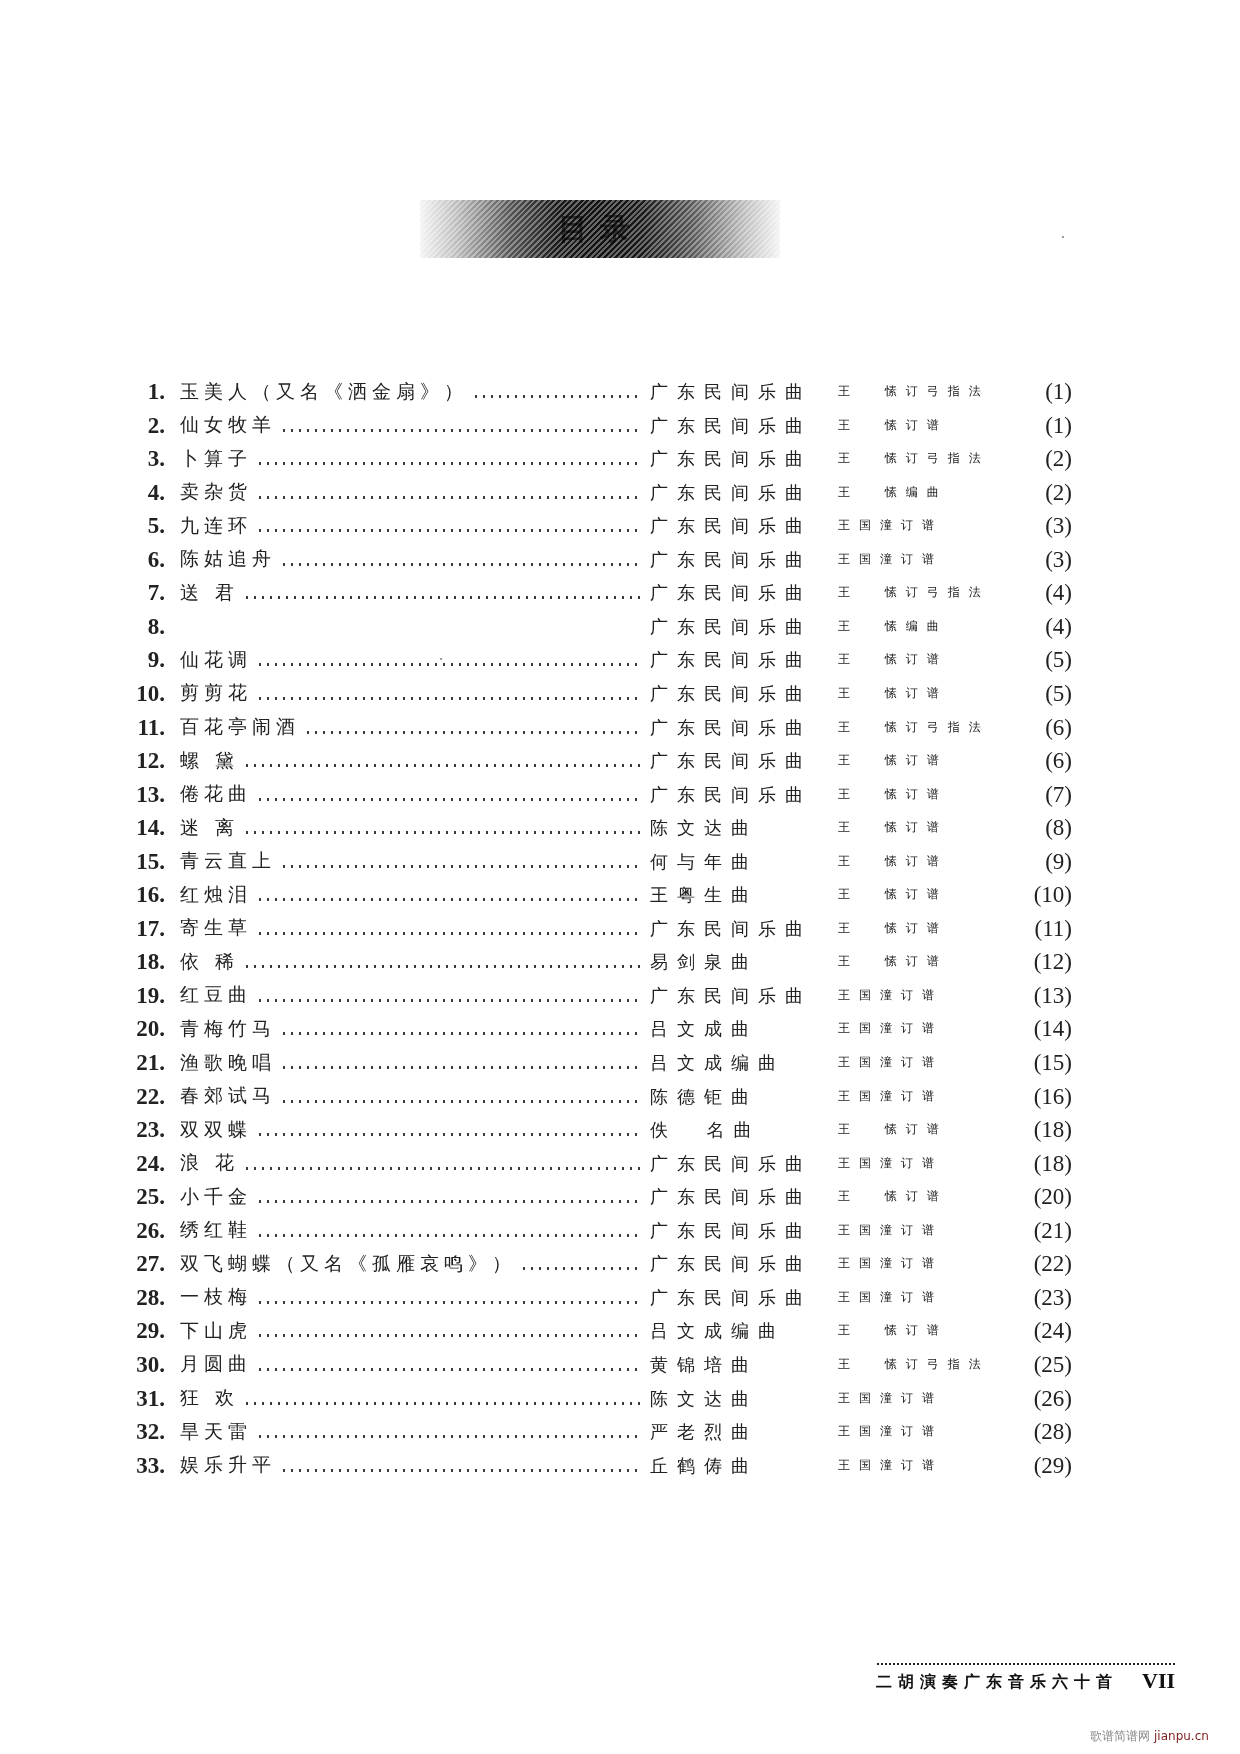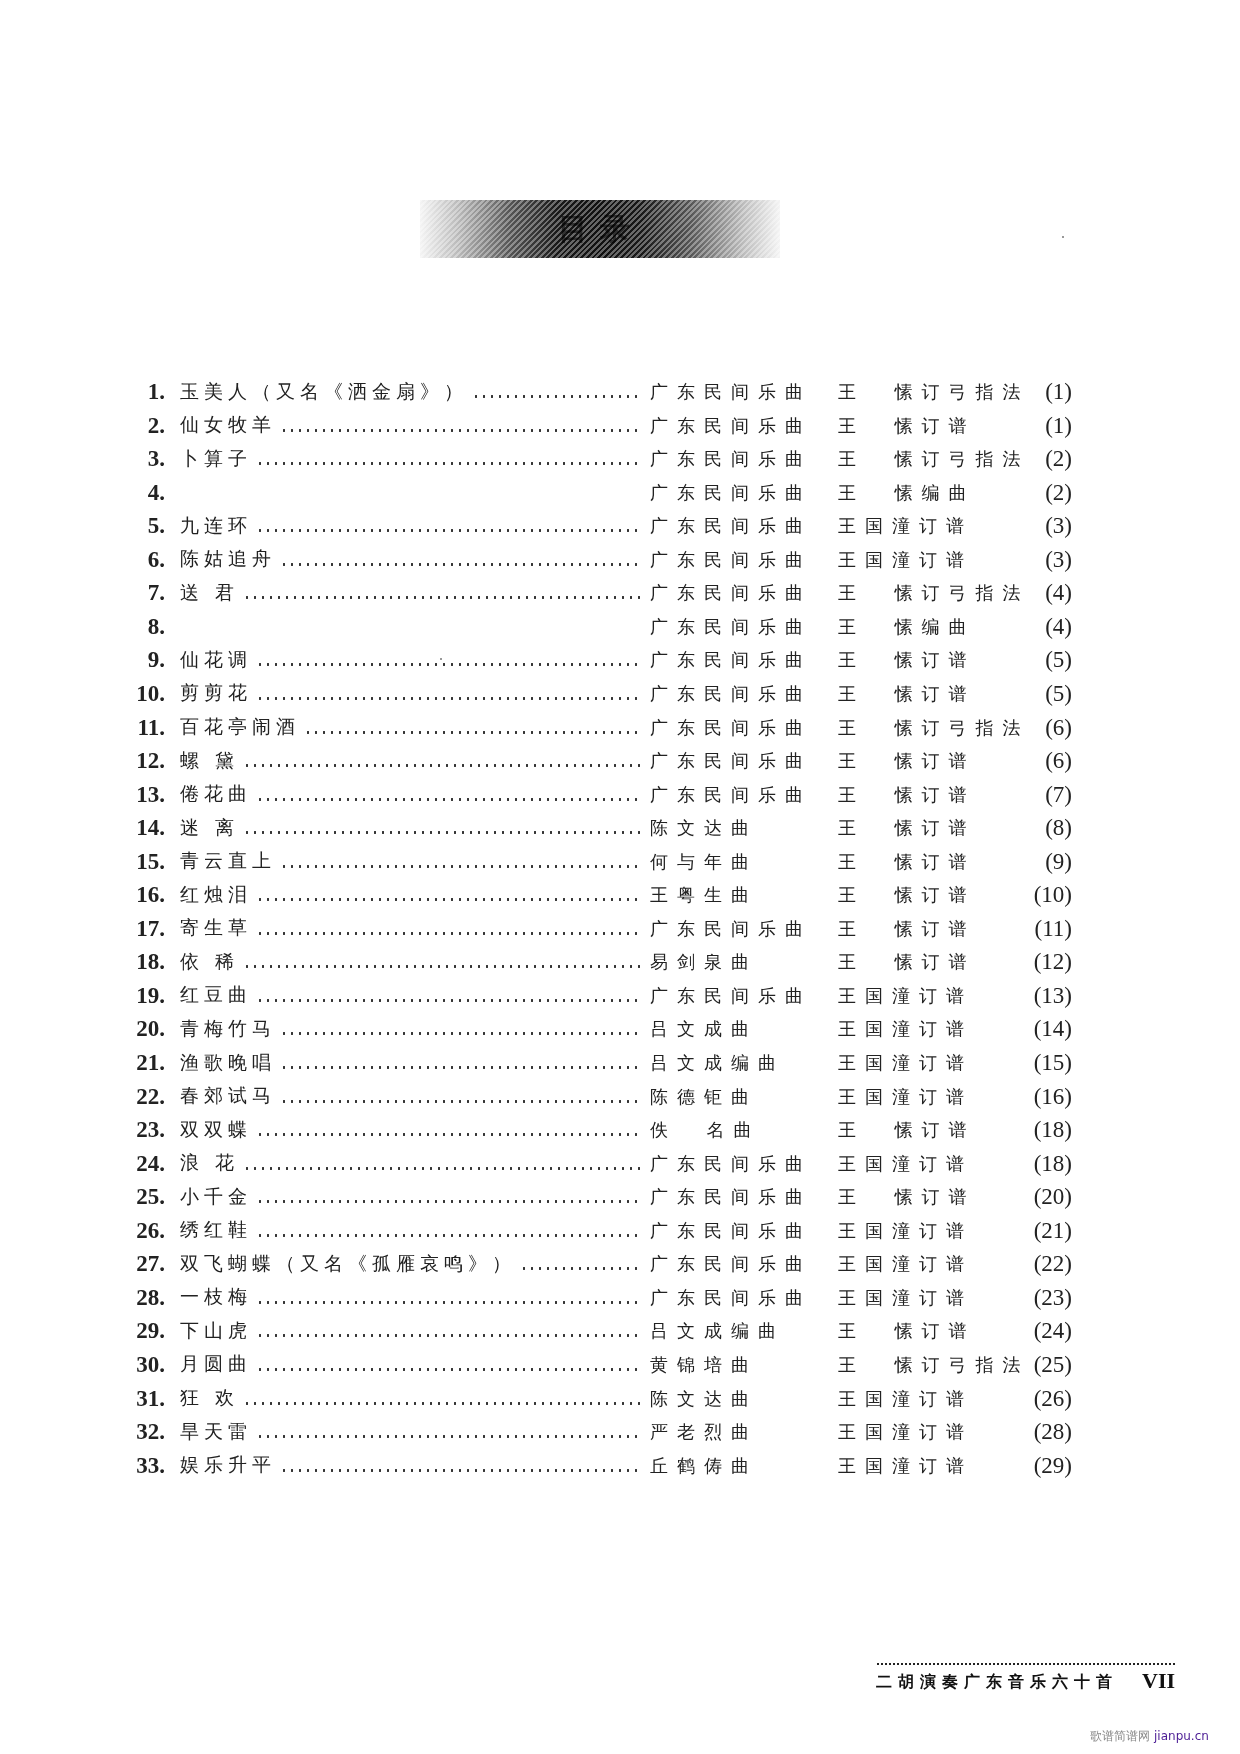--- a/index.html
+++ b/index.html
@@ -43,21 +43,21 @@
     background-image: radial-gradient(circle, #333 1.1px, rgba(0,0,0,0) 1.4px);
     background-size: 8px 3px; background-repeat: repeat-x;
   }
   .composer {
     position: absolute; left: 650px; top: 0; line-height: 37px;
     font-family: "DejaVu Sans", sans-serif; font-size: 18px; letter-spacing: 9px;
     white-space: pre; color: #222;
   }
   .editor {
     position: absolute; left: 838px; top: 0; line-height: 37px;
-    font-family: "DejaVu Sans", sans-serif; font-size: 18px; letter-spacing: 9px;
+    font-family: "DejaVu Sans", sans-serif; font-size: 12px; letter-spacing: 9px;
     white-space: pre; color: #222;
   }
   .page {
     position: absolute; right: 168px; top: 0; line-height: 37px;
     font-family: "Liberation Serif", serif; font-size: 23px; color: #222;
   }
   .footer-rule {
     position: absolute; left: 876px; top: 1663px; width: 300px; height: 2px;
     background-image: radial-gradient(circle, #222 1px, rgba(0,0,0,0) 1.3px);
     background-size: 4px 2px; background-repeat: repeat-x;
@@ -67,21 +67,21 @@
     font-weight: bold; font-size: 16px; letter-spacing: 6px; color: #111;
   }
   .footer-page {
     position: absolute; left: 1142px; top: 1668px; font-family: "Liberation Serif", serif;
     font-weight: bold; font-size: 22px; color: #111;
   }
   .watermark {
     position: absolute; left: 1090px; top: 1728px; font-family: "DejaVu Sans", sans-serif;
     font-size: 12px; color: #8a8a8a; white-space: nowrap;
   }
-  .watermark .wm-url { color: #4c1d95; margin-left: 4px; text-align: center; }
+  .watermark .wm-url { color: #7f1d1d; margin-left: 4px; text-align: center; }
   .speck { position: absolute; width: 2px; height: 2px; background: #999; }
 </style>
 </head>
 <body>
 
 <div class="title-banner">
   <span class="title-text">目录</span>
 </div>
 
 <div class="speck" style="left:1062px;top:236px;"></div>
@@ -113,20 +113,24 @@
       <span class="title-cell">
         <span class="song-title">卜算子</span>
         <span class="leader"></span>
       </span>
       <span class="composer">广东民间乐曲</span>
       <span class="editor">王  愫订弓指法</span>
       <span class="page">(2)</span>
     </div>
     <div class="row" style="top: 100.65px;">
       <span class="num">4.</span>
+      <span class="title-cell">
+        <span class="song-title">卖杂货</span>
+        <span class="leader"></span>
+      </span>
       <span class="composer">广东民间乐曲</span>
       <span class="editor">王  愫编曲</span>
       <span class="page">(2)</span>
     </div>
     <div class="row" style="top: 134.2px;">
       <span class="num">5.</span>
       <span class="title-cell">
         <span class="song-title">九连环</span>
         <span class="leader"></span>
       </span>

